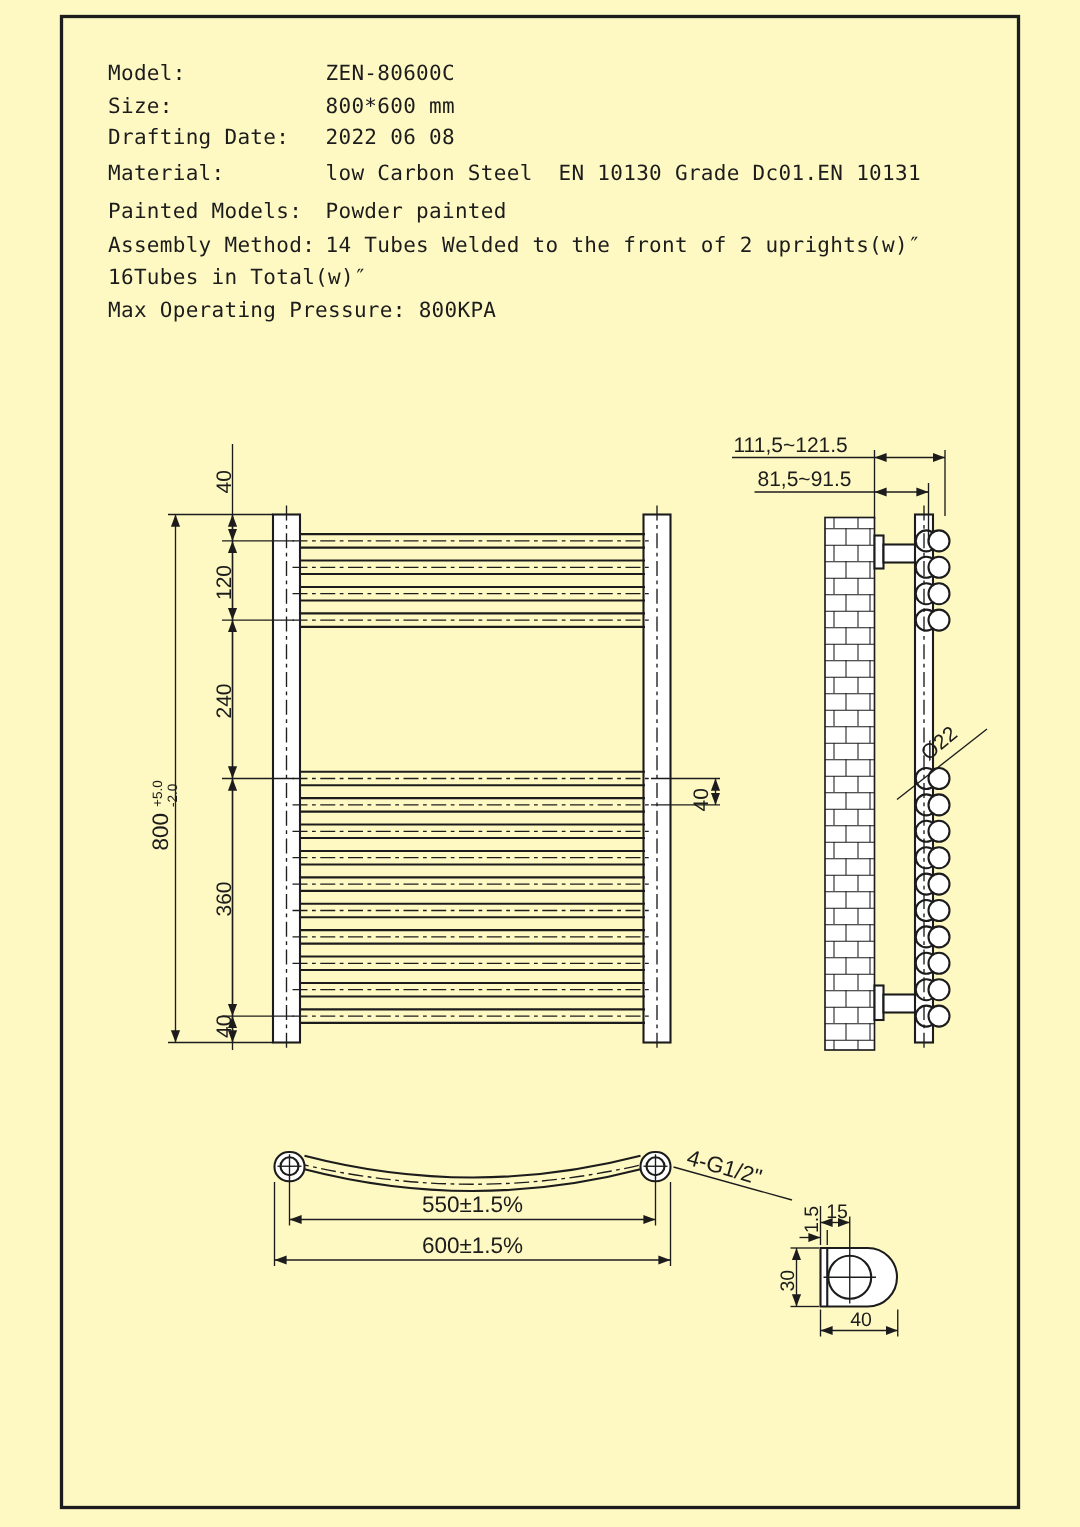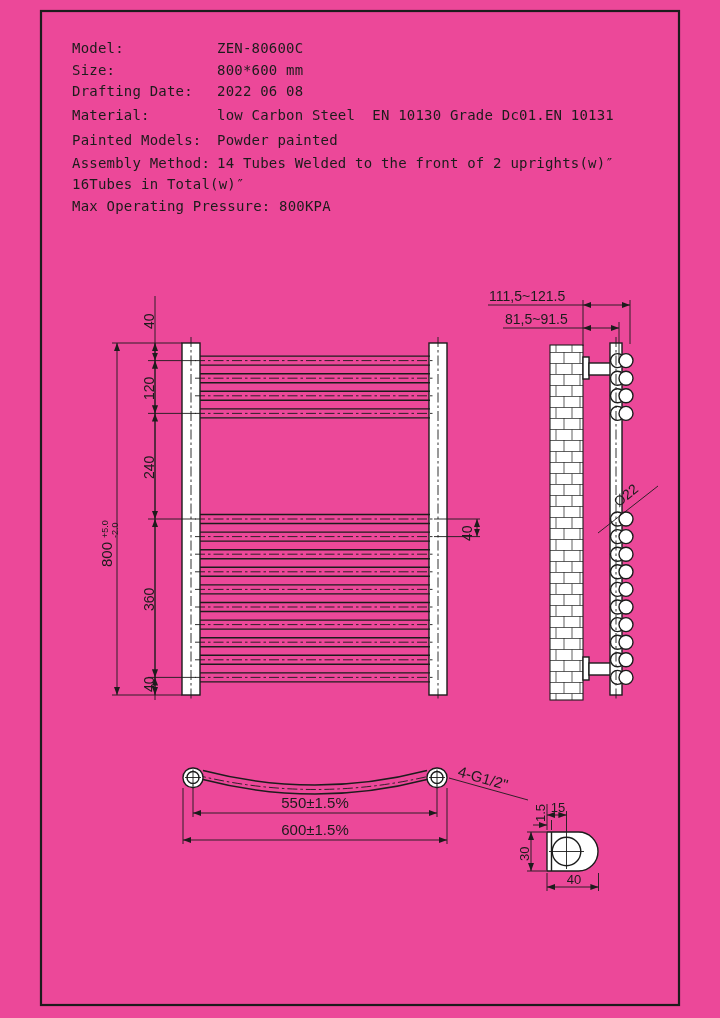--- a/index.html
+++ b/index.html
@@ -1,16 +1,16 @@
 <!DOCTYPE html>
 <html><head>
 <meta charset="utf-8">
 <style>
   html,body { margin:0; padding:0; background:#ffffff; }
-  .page { position:relative; width:720px; height:1018px; background:#ec4899; overflow:hidden; }
+  .page { position:relative; width:720px; height:1018px; background:#fef9c3; overflow:hidden; }
   svg { display:block; }
   svg text { font-family:"Liberation Sans", sans-serif; fill:#1c1c1c; white-space:pre; }
   svg text.mono { font-family:"DejaVu Sans Mono", monospace; letter-spacing:0.2px; }
   .obj  { stroke:#1c1c1c; stroke-width:1.4; fill:none; }
   .objw { stroke:#1c1c1c; stroke-width:1.4; fill:#ffffff; }
   .thin { stroke:#1c1c1c; stroke-width:0.9; fill:none; }
   .cl   { stroke:#1c1c1c; stroke-width:0.9; fill:none; stroke-dasharray:10 3 2.5 3; }
   .frame{ stroke:#1c1c1c; stroke-width:2.2; fill:none; }
 </style>
 </head>

